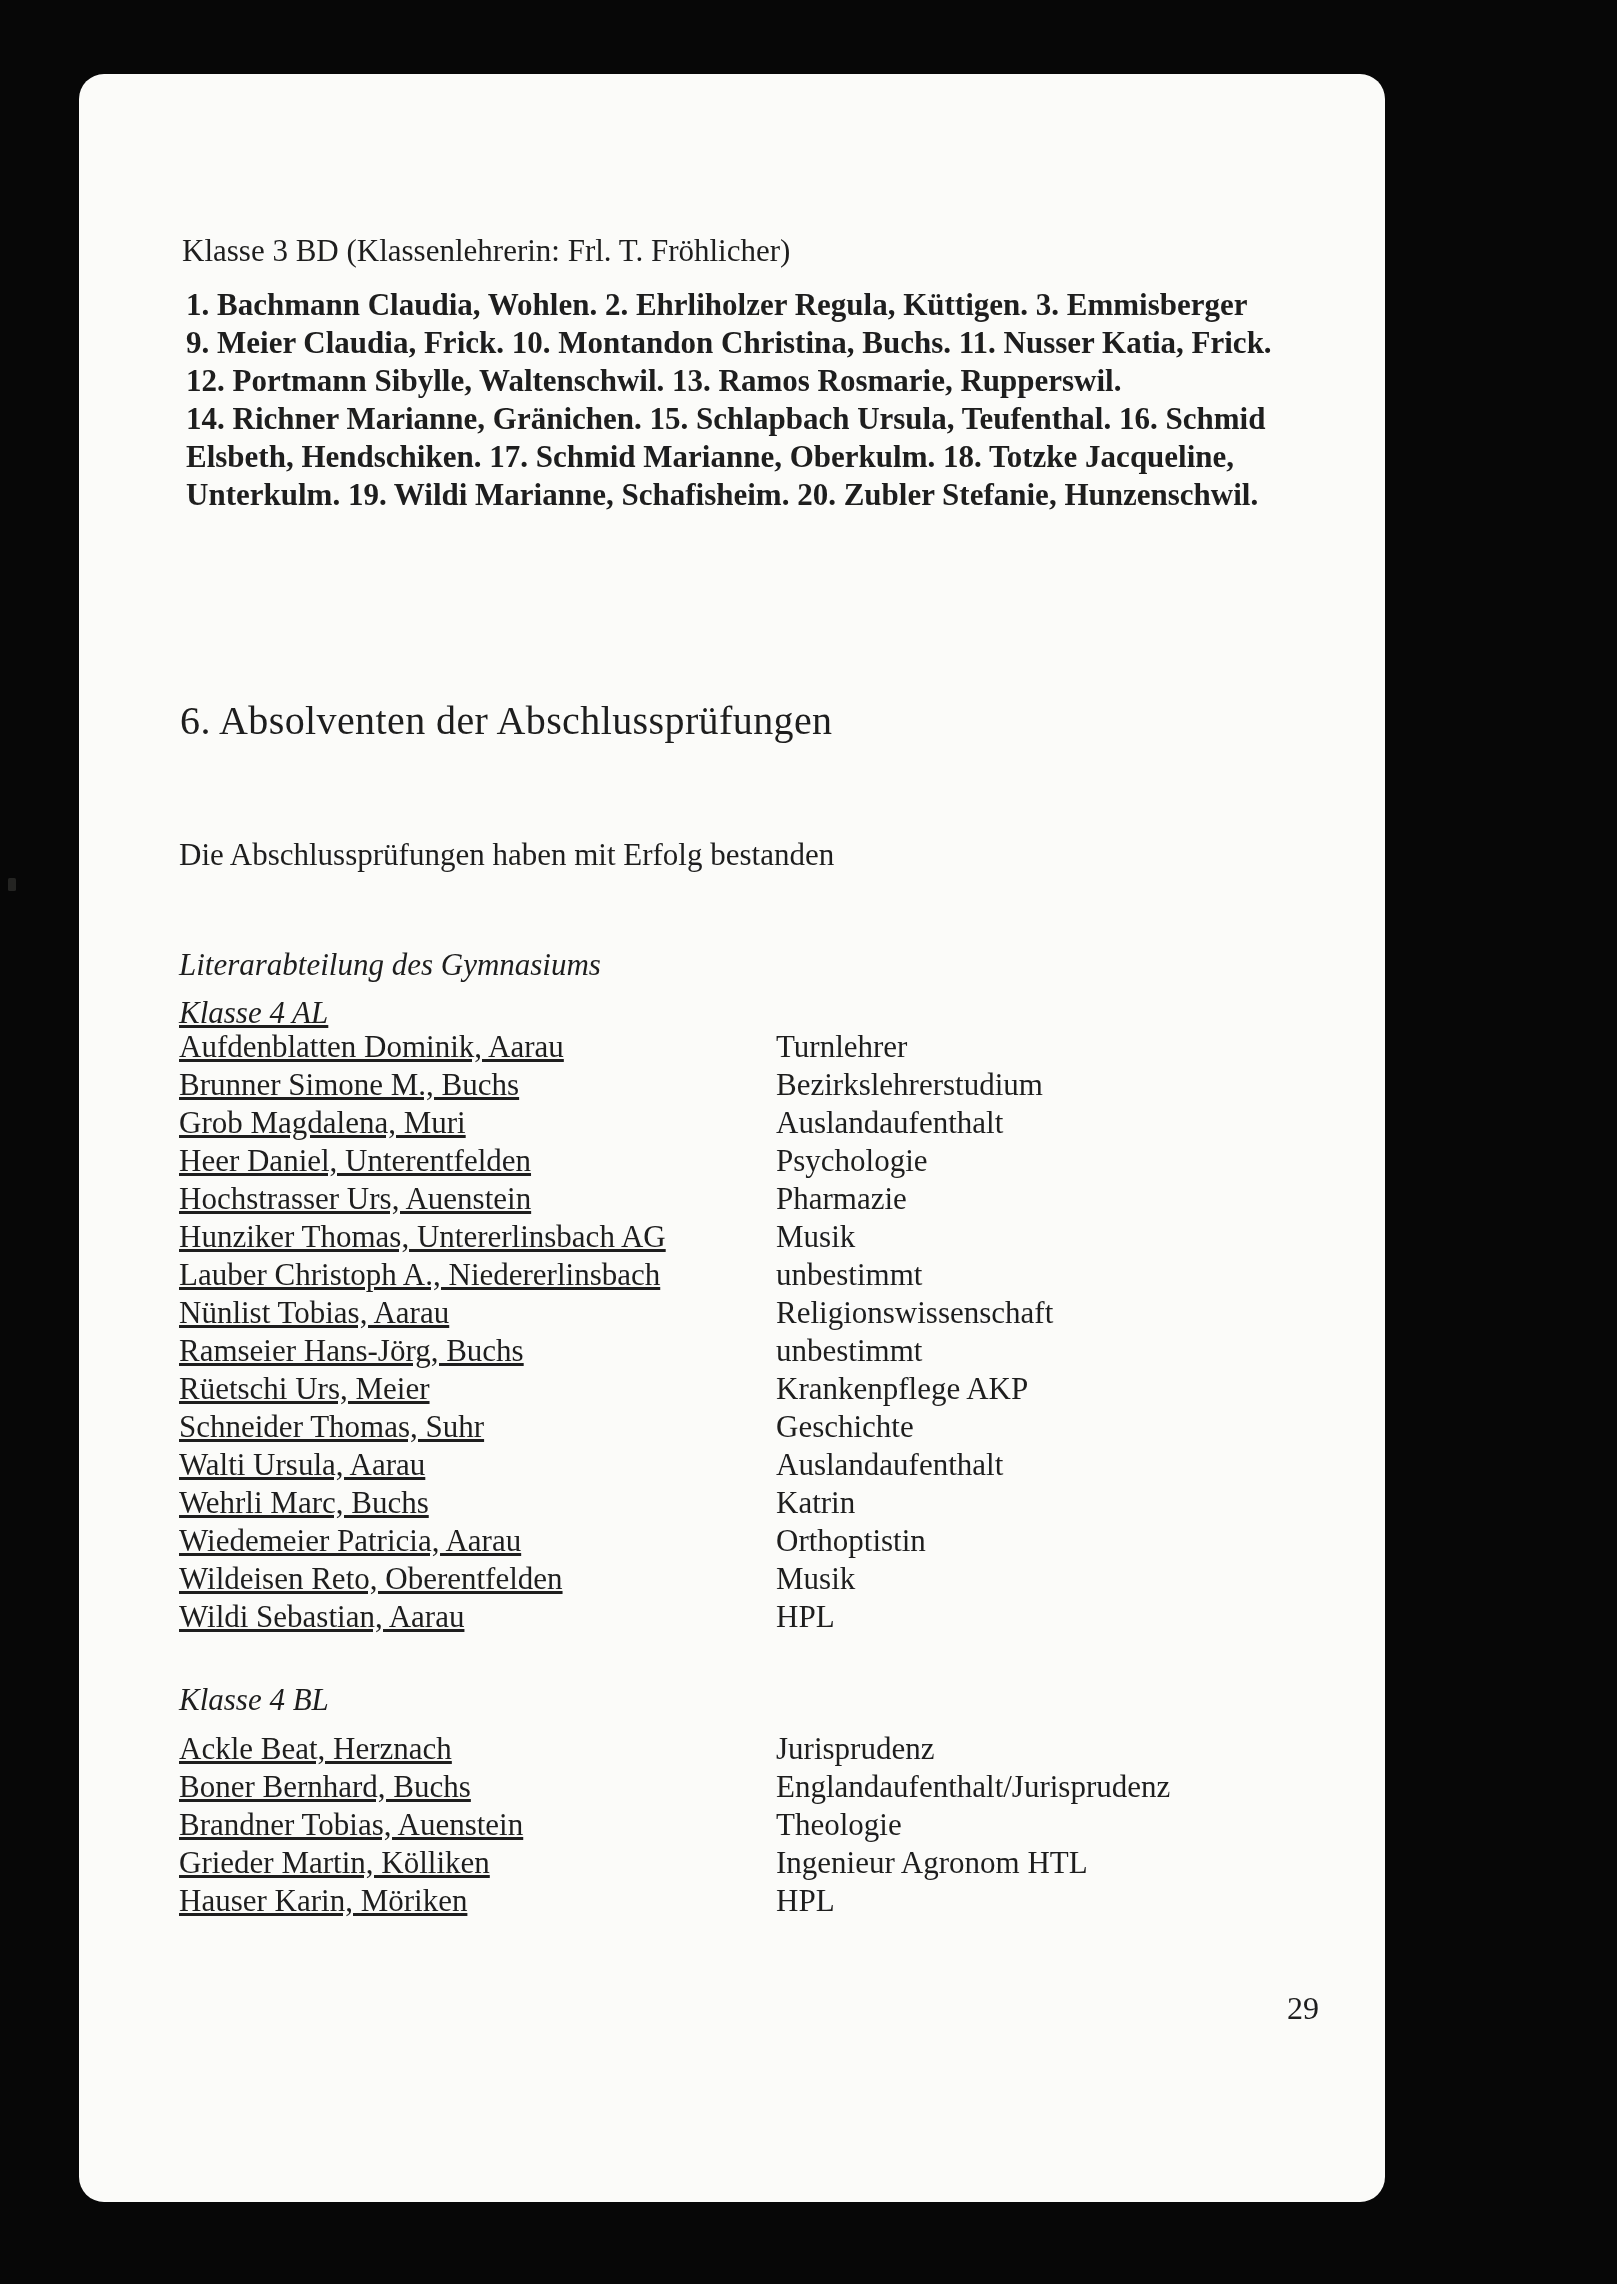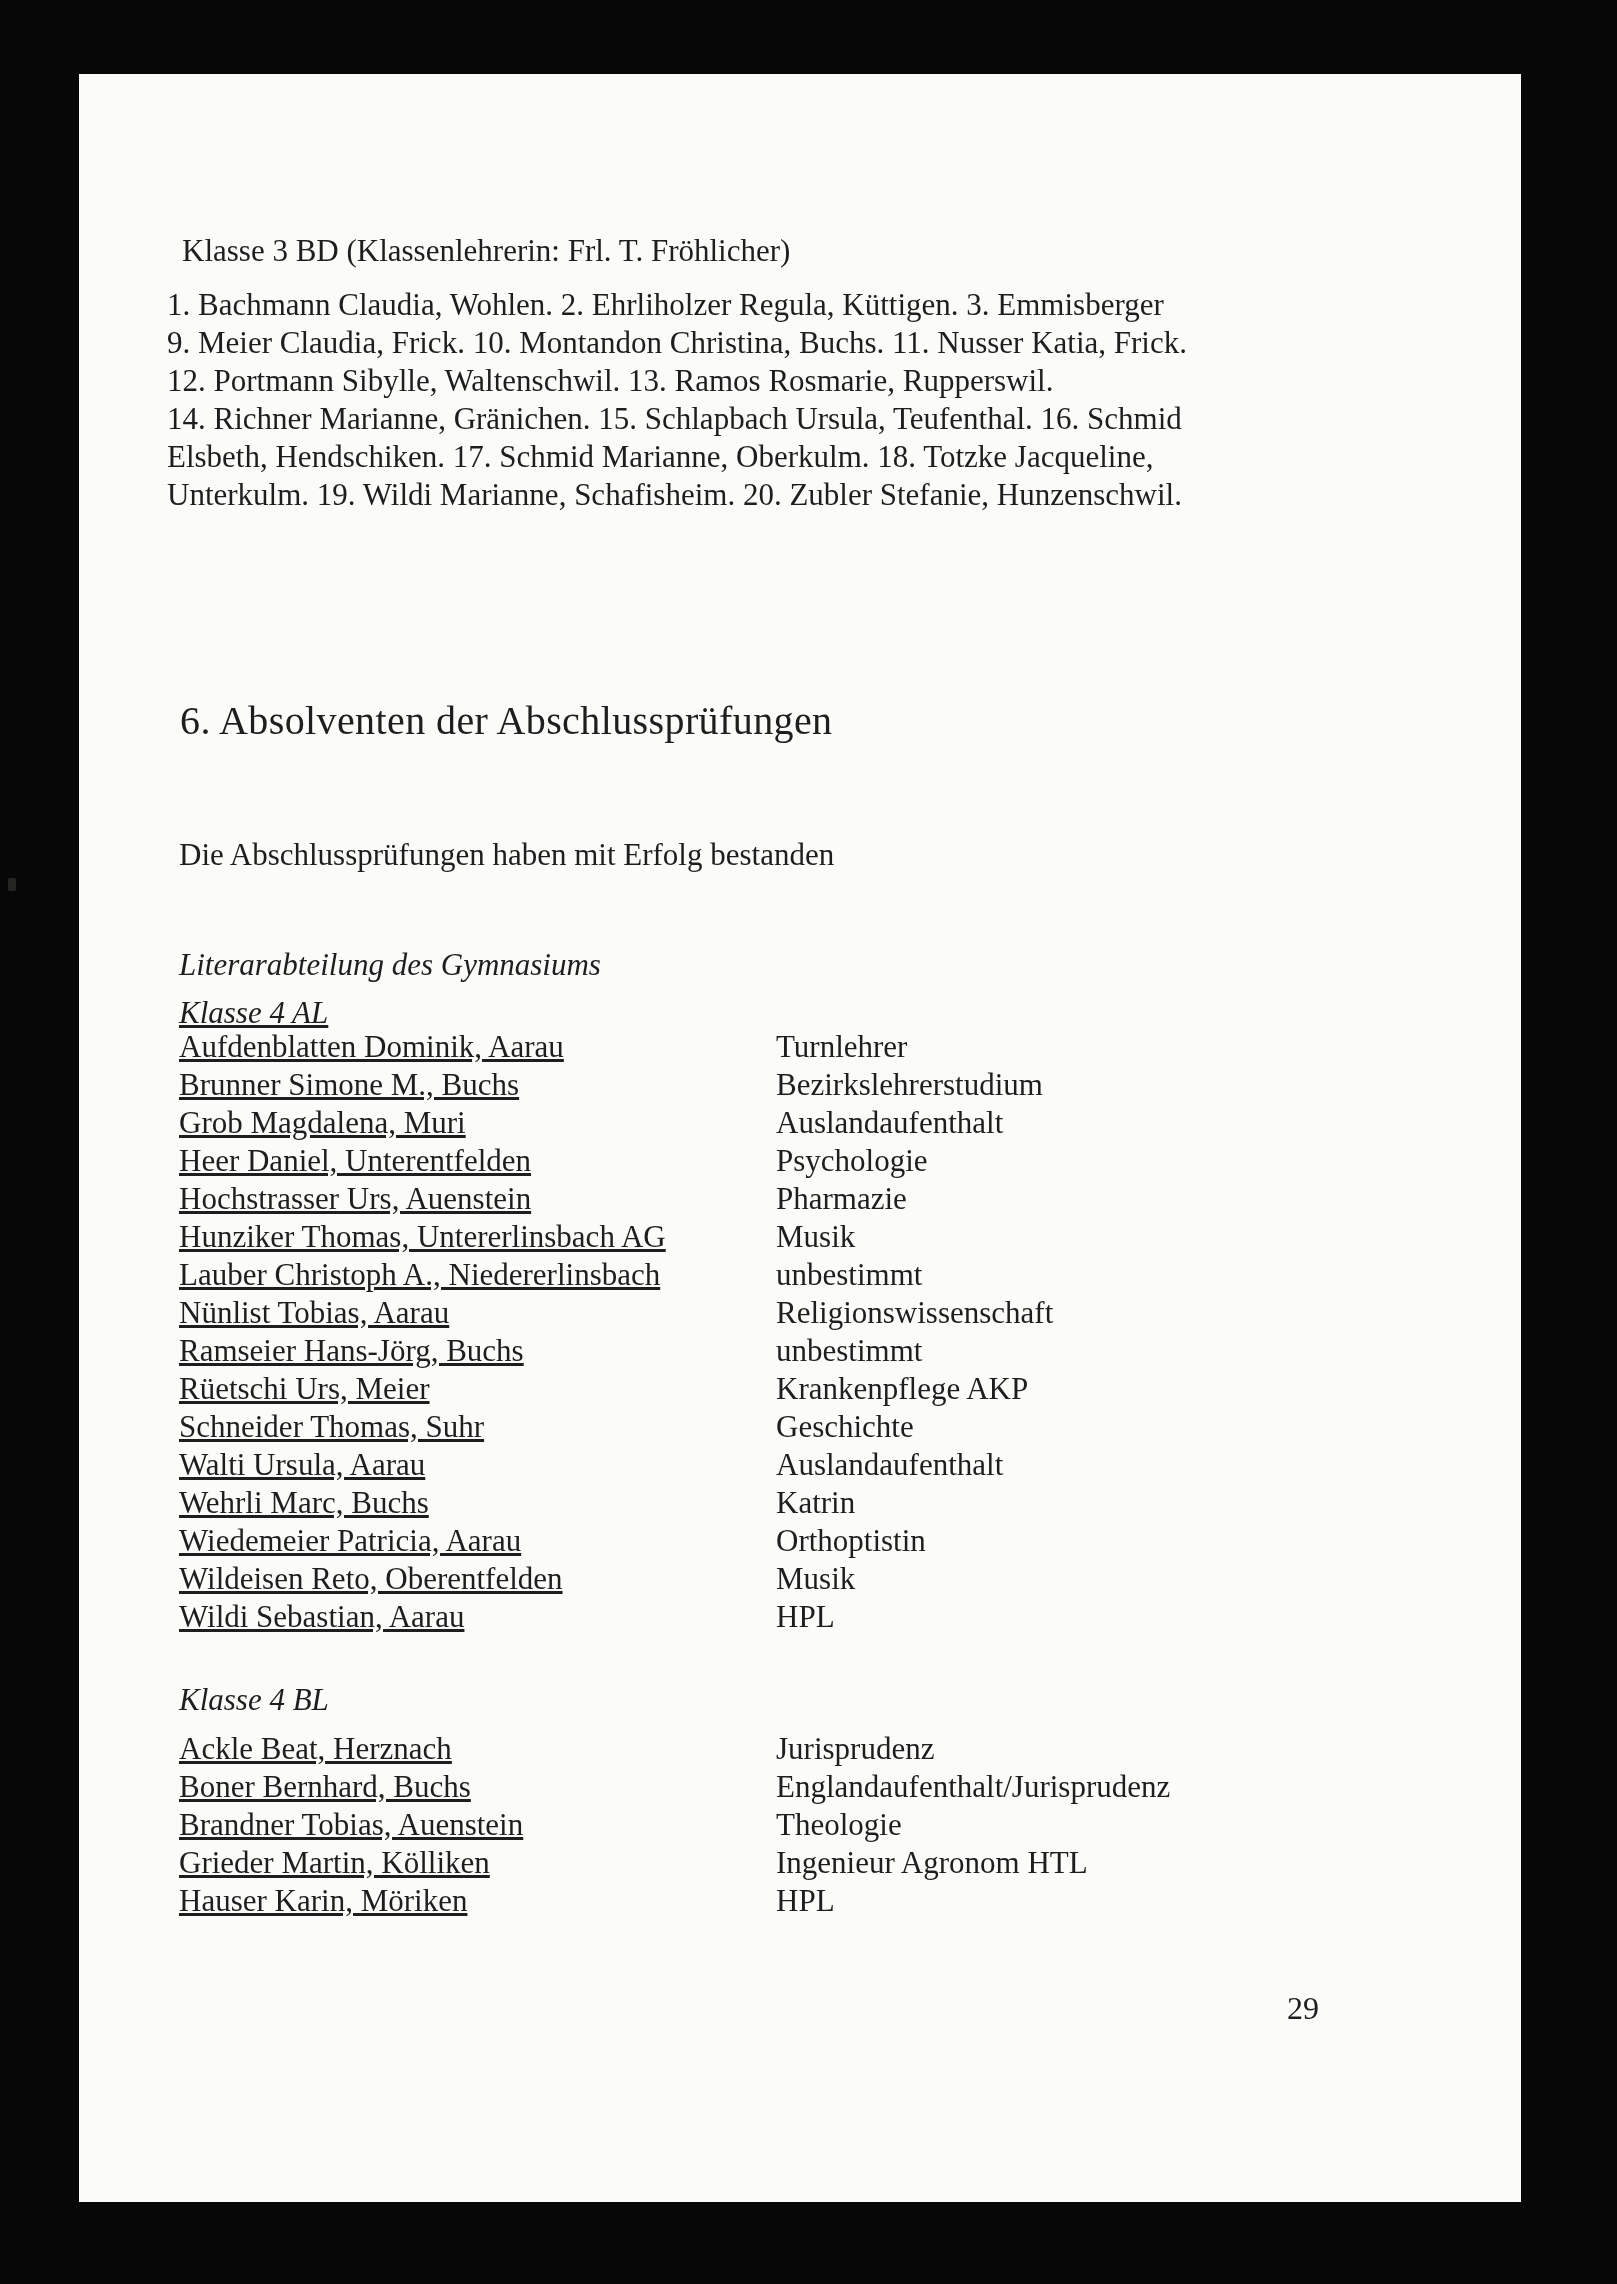--- a/index.html
+++ b/index.html
@@ -12,23 +12,24 @@
   }
   .scan-artifact{
     position:absolute;
     background:#3c3c38;
     opacity:.55;
     border-radius:1.6px;
   }
   .page{
     position:absolute;
     left:79px;top:74px;
-    width:1442px;height:2128px;
+    width:1306px;height:2128px;
     background:#fbfbf9;
     color:#1e1e1e;
+    border-radius:25px;
   }
   .abs{position:absolute;white-space:nowrap;}
   .body-text{font-size:31px;line-height:1;}
   .para{
     position:absolute;
     font-size:31px;
     line-height:38px;
     white-space:nowrap;
   }
   .h-section{
@@ -44,21 +45,21 @@
 </style>
 </head>
 <body>
 
 <div class="scan-artifact" style="left:8px;top:878px;width:8px;height:13px;"></div>
 
 <div class="page">
 
   <div class="abs body-text" style="left:103px;top:161px;">Klasse 3 BD (Klassenlehrerin: Frl. T. Fröhlicher)</div>
 
-  <div class="para" style="left:88px;top:212px;">
+  <div class="para" style="left:107px;top:212px;font-weight:bold;">
     <div>1. Bachmann Claudia, Wohlen. 2. Ehrliholzer Regula, Küttigen. 3. Emmisberger</div>
     <div>9. Meier Claudia, Frick. 10. Montandon Christina, Buchs. 11. Nusser Katia, Frick.</div>
     <div>12. Portmann Sibylle, Waltenschwil. 13. Ramos Rosmarie, Rupperswil.</div>
     <div>14. Richner Marianne, Gränichen. 15. Schlapbach Ursula, Teufenthal. 16. Schmid</div>
     <div>Elsbeth, Hendschiken. 17. Schmid Marianne, Oberkulm. 18. Totzke Jacqueline,</div>
     <div>Unterkulm. 19. Wildi Marianne, Schafisheim. 20. Zubler Stefanie, Hunzenschwil.</div>
   </div>
 
   <div class="abs h-section" style="left:101px;top:627px;">6. Absolventen der Abschlussprüfungen</div>
 

